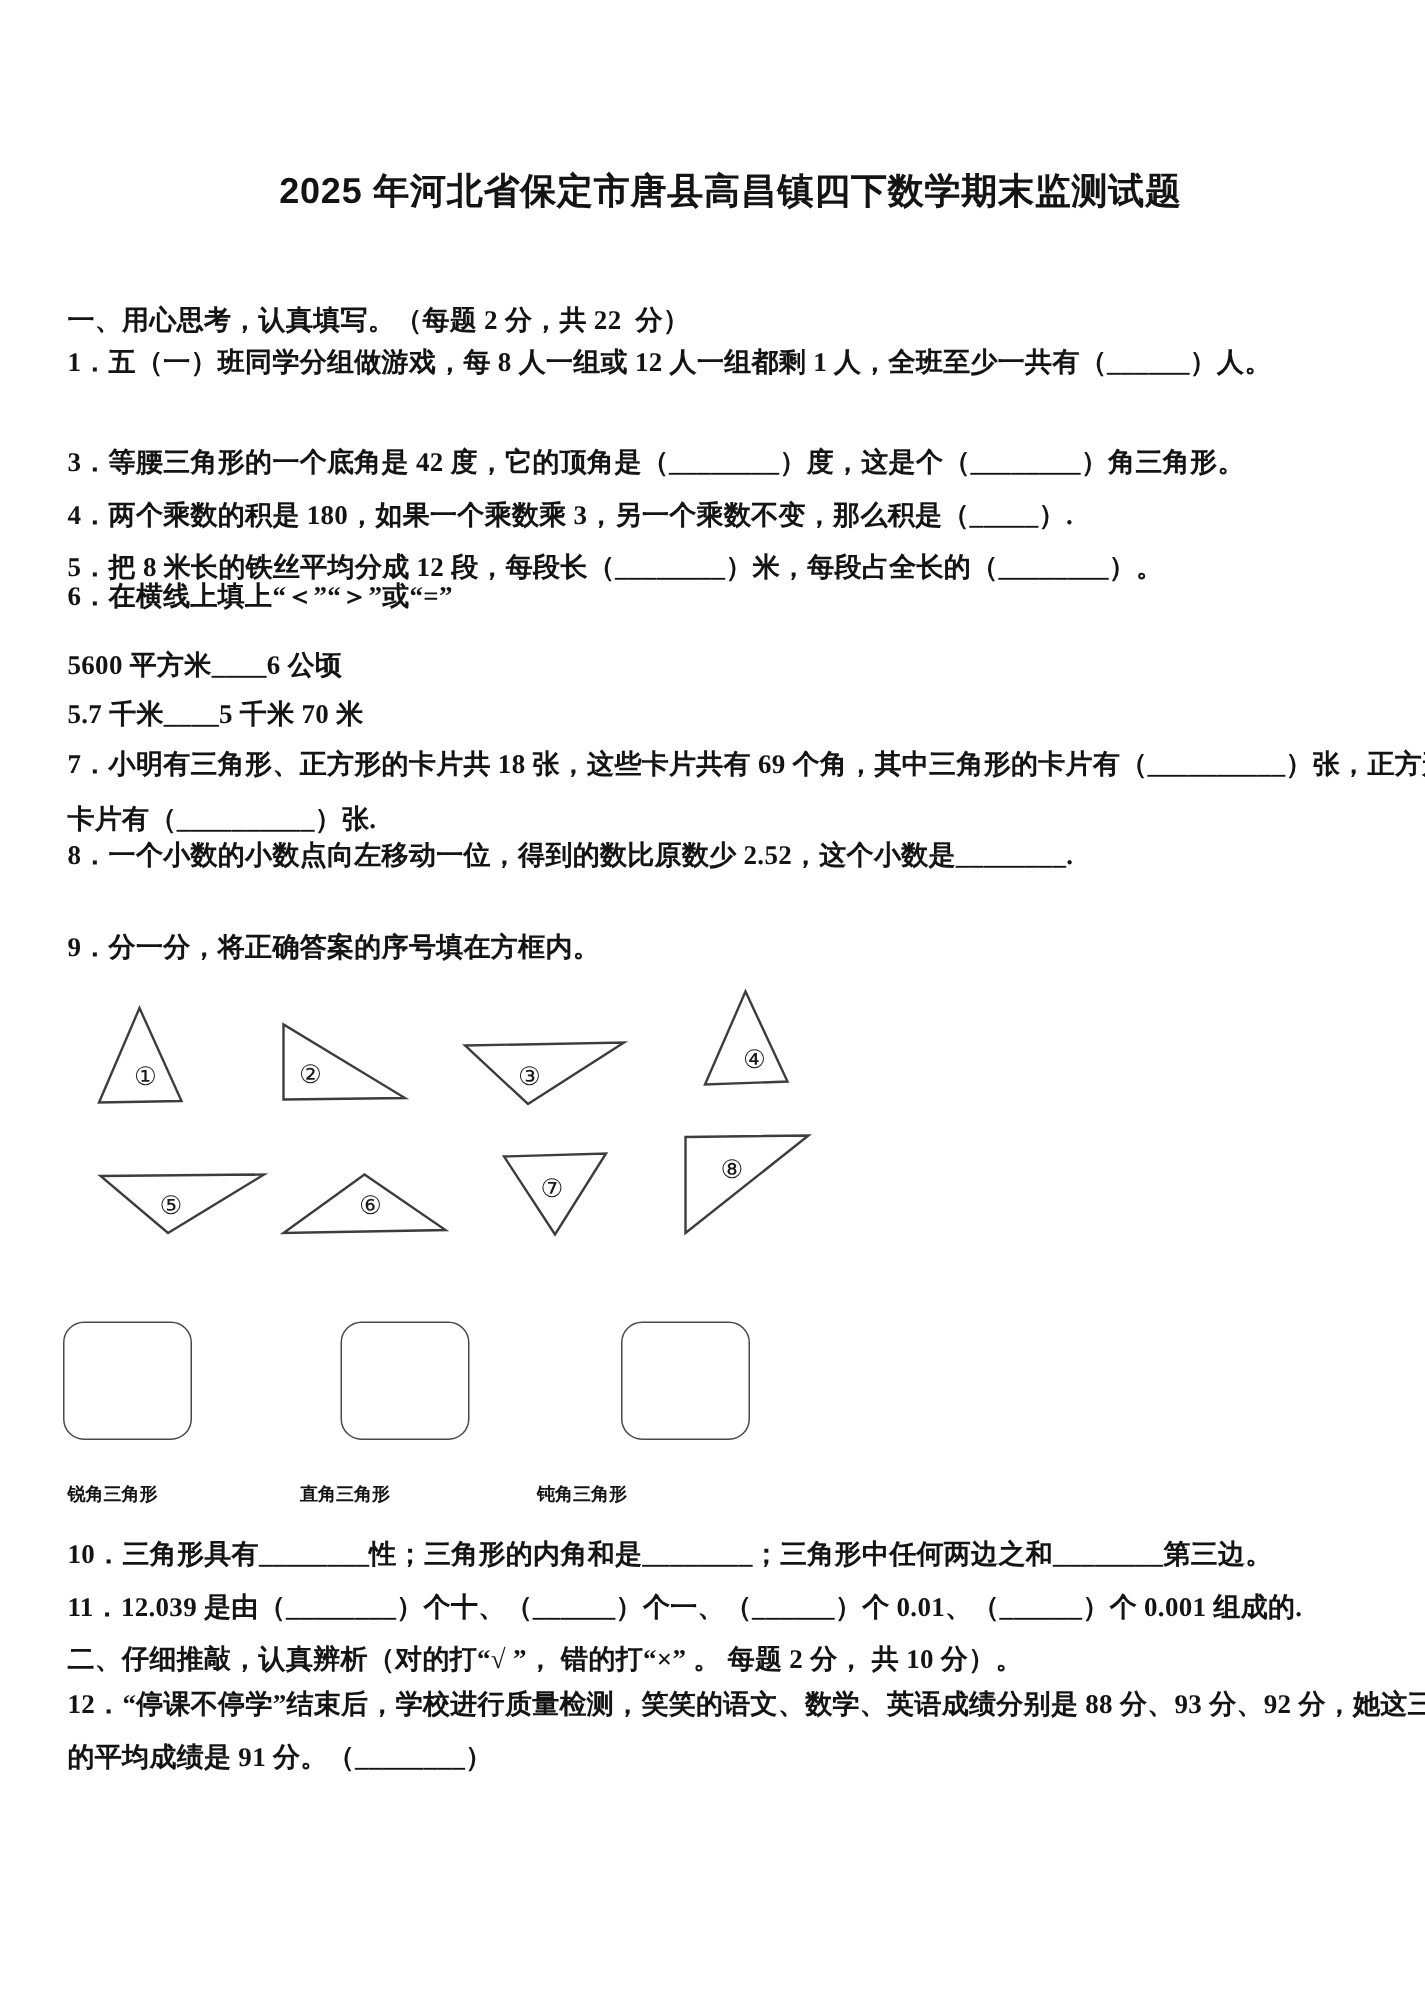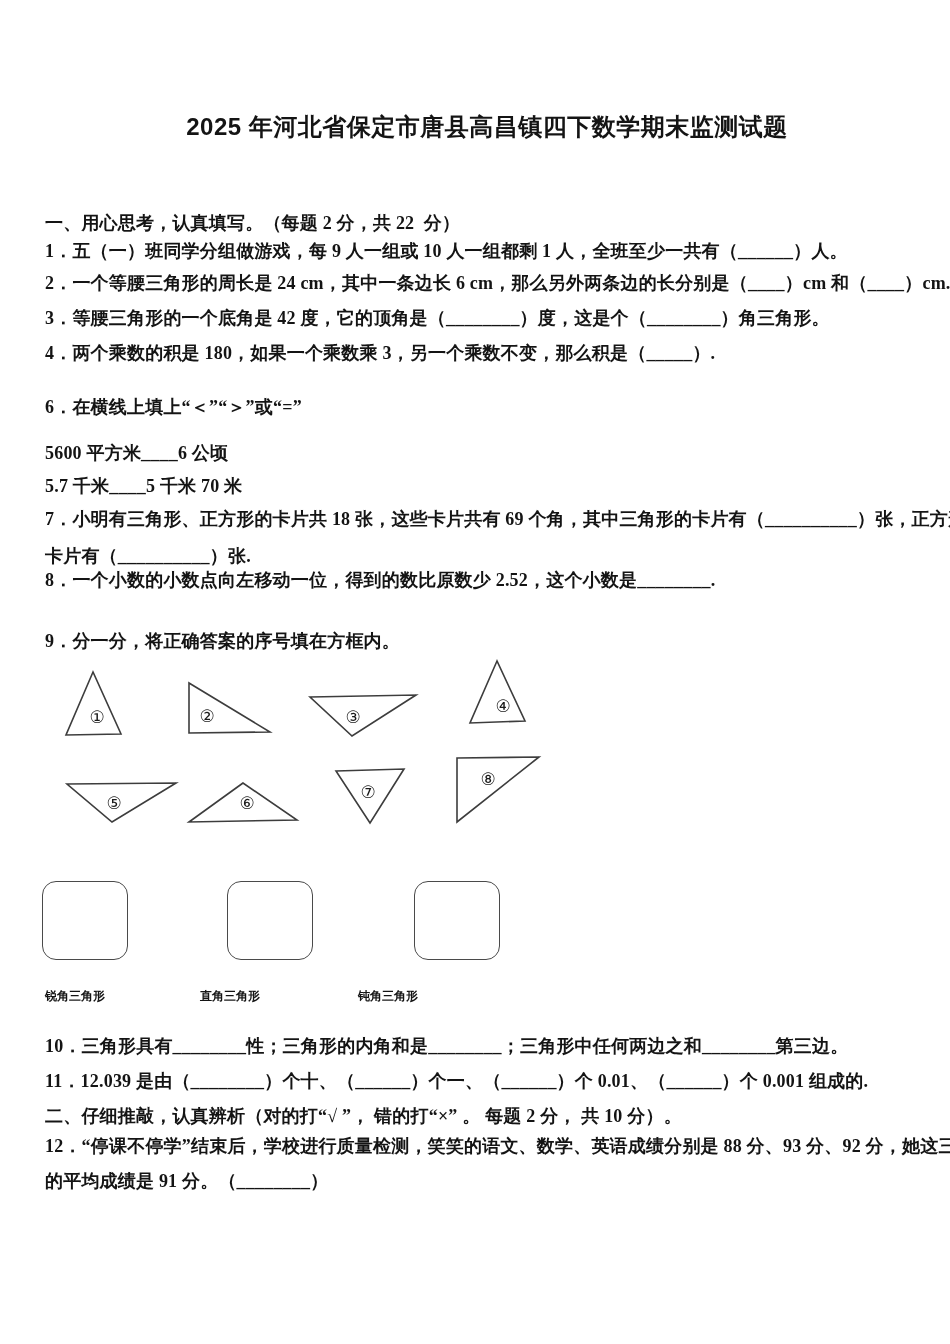--- a/index.html
+++ b/index.html
@@ -27,21 +27,20 @@
     letter-spacing: 0.5px;
     white-space: pre;
   }
   .line {
     position: absolute;
     left: 45px;
     font-size: 18px;
     line-height: 23px;
     white-space: pre;
     letter-spacing: 0.2px;
-    margin-top: 10px;
   }
   .figure-svg {
     position: absolute;
     left: 40px;
     top: 650px;
     width: 560px;
     height: 185px;
   }
   .tri { fill: none; stroke: #3d3d3d; stroke-width: 1.6; stroke-linejoin: miter; }
   .tri-label {
@@ -74,24 +73,24 @@
   .cat-3 { left: 358px; }
 </style>
 </head>
 <body>
 
 <div class="page">
 
   <div class="title">2025 年河北省保定市唐县高昌镇四下数学期末监测试题</div>
 
   <div class="line" style="top:202px">一、用心思考，认真填写。（每题 2 分，共 22  分）</div>
-  <div class="line" style="top:230px">1．五（一）班同学分组做游戏，每 9 人一组或 10 人一组都剩 1 人，全班至少一共有（______）人。</div>
-  <div class="line" style="top:262px">2．一个等腰三角形的周长是 24 cm，其中一条边长 6 cm，那么另外两条边的长分别是（____）cm 和（____）cm.</div>
+  <div class="line" style="top:230px">1．五（一）班同学分组做游戏，每 8 人一组或 12 人一组都剩 1 人，全班至少一共有（______）人。</div>
   <div class="line" style="top:297px">3．等腰三角形的一个底角是 42 度，它的顶角是（________）度，这是个（________）角三角形。</div>
   <div class="line" style="top:332px">4．两个乘数的积是 180，如果一个乘数乘 3，另一个乘数不变，那么积是（_____）.</div>
+  <div class="line" style="top:367px">5．把 8 米长的铁丝平均分成 12 段，每段长（________）米，每段占全长的（________）。</div>
   <div class="line" style="top:386px">6．在横线上填上“＜”“＞”或“=”</div>
   <div class="line" style="top:432px">5600 平方米____6 公顷</div>
   <div class="line" style="top:465px">5.7 千米____5 千米 70 米</div>
   <div class="line" style="top:498px">7．小明有三角形、正方形的卡片共 18 张，这些卡片共有 69 个角，其中三角形的卡片有（__________）张，正方形的</div>
   <div class="line" style="top:535px">卡片有（__________）张.</div>
   <div class="line" style="top:559px">8．一个小数的小数点向左移动一位，得到的数比原数少 2.52，这个小数是________.</div>
   <div class="line" style="top:620px">9．分一分，将正确答案的序号填在方框内。</div>
 
   <svg class="figure-svg" viewBox="0 0 560 185">
       <polygon points="53,22 26,85 81,84" class="tri"></polygon>

